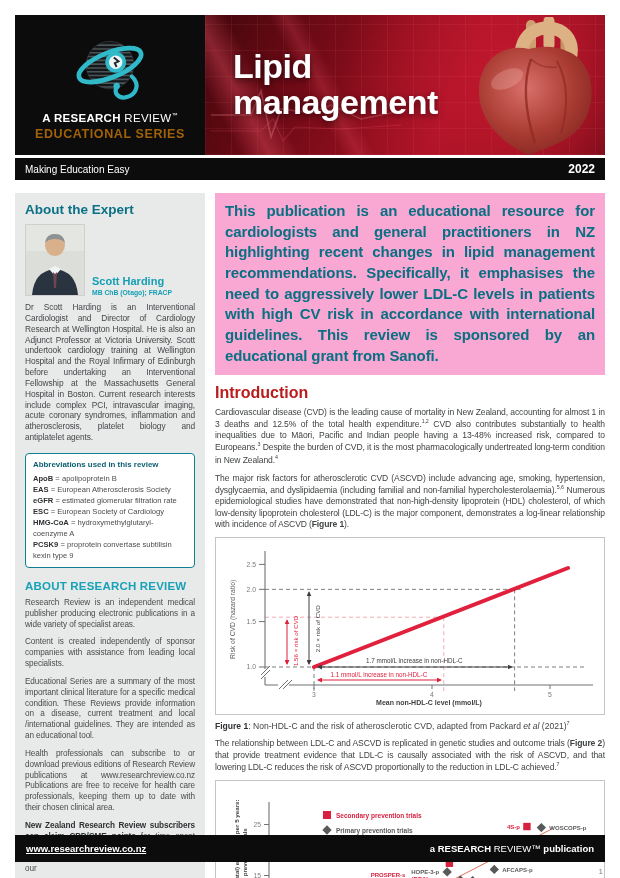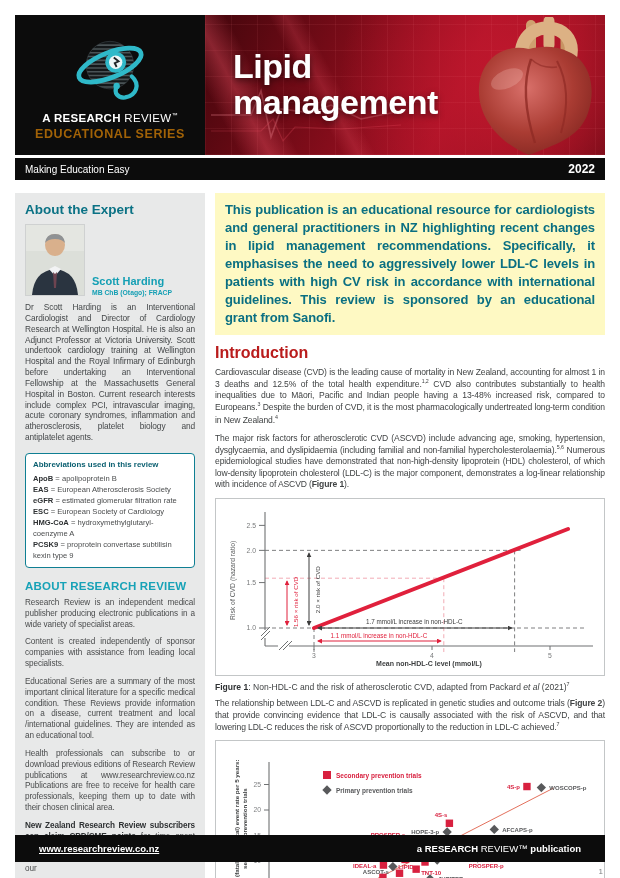--- a/index.html
+++ b/index.html
@@ -45,34 +45,34 @@
             padding:6px 7px;margin:10px 0 12px 0;}
   .abbr-title{font-weight:bold;font-size:7.9px;color:#0a5f70;margin-bottom:4px;}
   .abbr-row{font-size:7.6px;line-height:1.45;color:#4a4c4d;}
   .abbr-row .b{font-weight:bold;color:#2e3133;}
   .rr-heading{color:#17a2b7;font-weight:bold;font-size:11.5px;letter-spacing:.2px;margin:2px 0 6px 0;}
   .rr-paras p{margin:0 0 7px 0;font-size:8.2px;line-height:1.32;text-align:justify;
               color:#4a4c4d;letter-spacing:-.1px;}
   .rr-paras .b{font-weight:bold;color:#2f3234;}
   
   .main{flex:1;min-width:0;}
-  .intro-box{background:#fef9c3;color:#0a6f82;font-weight:bold;font-size:13px;
+  .intro-box{background:#f9a8d4;color:#0a6f82;font-weight:bold;font-size:15px;
              line-height:1.38;text-align:justify;padding:8px 10px;letter-spacing:-.1px;}
   .section-heading{color:#b91c1c;font-weight:bold;font-size:16px;margin:9px 0 5px 0;}
   .body-paras p{margin:0 0 7px 0;font-size:8.55px;line-height:1.33;text-align:justify;
                 color:#404344;letter-spacing:-.12px;}
   .body-paras .b,.caption .b{font-weight:bold;}
   .body-paras .i,.caption .i{font-style:italic;}
   sup{font-size:.62em;}
   .figure-box{border:1px solid #c3c6c7;background:#fff;padding:3px;margin:2px 0 5px 0;}
   .caption{font-size:8.55px;line-height:1.3;color:#404344;margin:0 0 6px 0;text-align:justify;}
   .caption .b{color:#2e3133;}
   
   .footer-bar{position:absolute;left:15px;right:15px;bottom:16px;height:27px;background:#0c0c0c;
-              color:#fff;display:flex;align-items:center;justify-content:space-between;padding:0 24px;}
+              color:#fff;display:flex;align-items:center;justify-content:space-between;padding:0 11px;}
   .footer-bar .url{font-weight:bold;font-size:9.5px;text-decoration:underline;cursor:pointer;}
   .footer-bar .pub{font-size:9.5px;}
   .footer-bar .pub .b{font-weight:bold;}
   .page-num{position:absolute;right:17px;bottom:2px;font-size:8px;color:#7d8082;}
 </style>
 </head>
 <body>
 
 <div class="page">
 
@@ -246,21 +246,21 @@
             <text x="213" y="156" font-size="6.8" fill="#77797a" text-anchor="middle">4</text>
             <line x1="331" y1="144" x2="331" y2="148" stroke="#6f7172" stroke-width="1"></line>
             <text x="331" y="156" font-size="6.8" fill="#77797a" text-anchor="middle">5</text>
             <text x="16" y="118" font-size="6.8" fill="#595b5c" text-anchor="start" transform="rotate(-90 16 118)">Risk of CVD (hazard ratio)</text>
             <text x="210" y="164" font-size="7" fill="#3c3e3f" text-anchor="middle" font-weight="bold">Mean non-HDL-C level (mmol/L)</text>
           </svg>
       </div>
       <p class="caption"><span class="b">Figure 1</span><span>: Non-HDL-C and the risk of atherosclerotic CVD, adapted from Packard </span><span class="i">et al</span><span> (2021)</span><sup>7</sup></p>
 
       <div class="body-paras">
-          <p><span>The relationship between LDL-C and ASCVD is replicated in genetic studies and outcome trials (</span><span class="b">Figure 2</span><span>) that provide convincing evidence that LDL-C is causally associated with the risk of ASCVD, and that lowering LDL-C reduces the risk of ASCVD proportionally to the reduction in LDL-C achieved.</span><sup>7</sup></p>
+          <p><span>The relationship between LDL-C and ASCVD is replicated in genetic studies and outcome trials (</span><span class="b">Figure 2</span><span>) that provide treatment evidence that LDL-C is causally associated with the risk of ASCVD, and that lowering LDL-C reduces the risk of ASCVD proportionally to the reduction in LDL-C achieved.</span><sup>7</sup></p>
         </div>
 
       <div class="figure-box">
         <svg id="fig2" width="380" height="198" viewBox="0 0 380 198">
             <line x1="50" y1="18" x2="50" y2="168" stroke="#6f7172" stroke-width="1.1"></line>
             <line x1="50" y1="168" x2="360" y2="168" stroke="#6f7172" stroke-width="1.1"></line>
             <line x1="45" y1="168" x2="50" y2="168" stroke="#6f7172" stroke-width="1"></line>
             <text x="42" y="170.3" font-size="6.8" fill="#808284" text-anchor="end">0</text>
             <line x1="45" y1="142.5" x2="50" y2="142.5" stroke="#6f7172" stroke-width="1"></line>
             <text x="42" y="144.8" font-size="6.8" fill="#808284" text-anchor="end">5</text>

